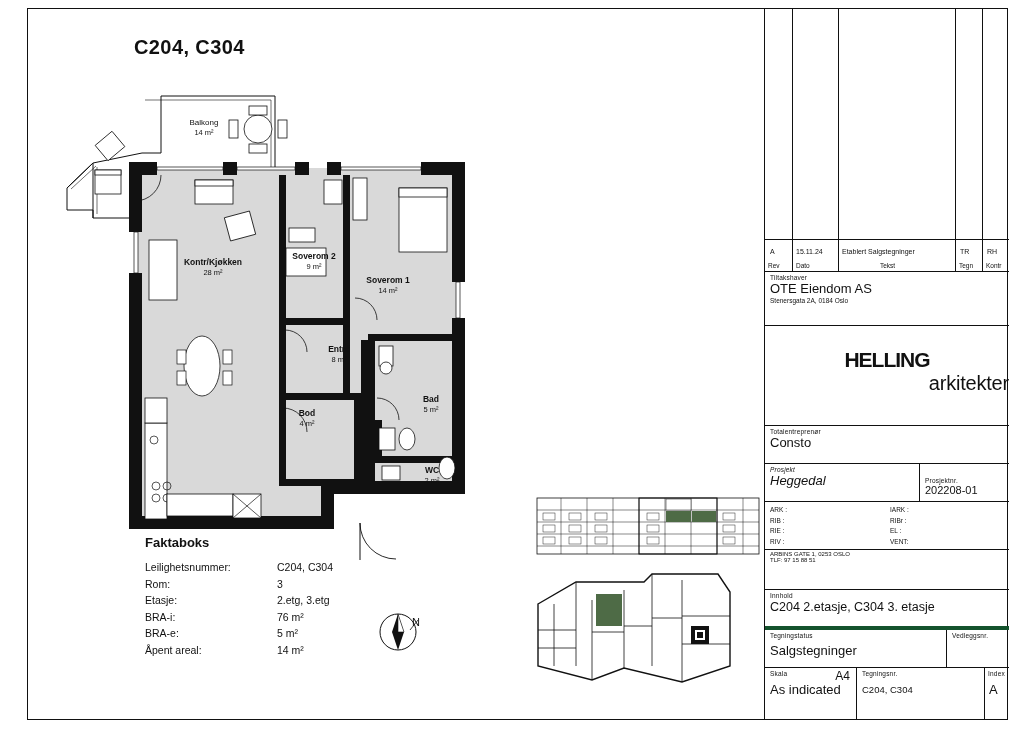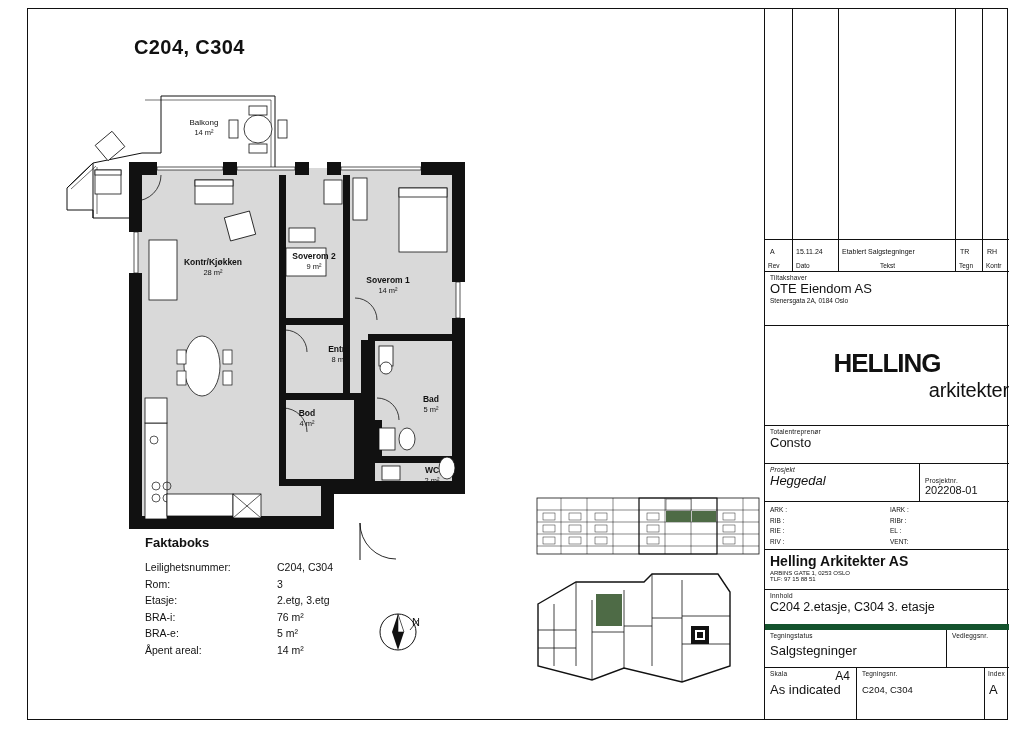--- a/index.html
+++ b/index.html
@@ -15,21 +15,21 @@
   .tb-label{font-size:6.5px;color:#111;letter-spacing:.2px;}
 
   
   .rev-block{position:absolute;left:0;top:0;width:244px;height:264px;box-sizing:border-box;}
   .rev-vline{position:absolute;top:0;width:1px;background:#111;}
   .rev-hline{position:absolute;left:0;width:244px;height:1px;background:#111;}
   .rev-cell{position:absolute;font-size:7px;}
   .rev-hdr{position:absolute;font-size:6.5px;}
 
   .firm{position:absolute;left:0;width:244px;}
-  .helling{font-family:"Liberation Sans",sans-serif;font-weight:bold;font-size:26px;letter-spacing:-1px;text-align:center;}
+  .helling{font-family:"Liberation Sans",sans-serif;font-weight:bold;font-size:21px;letter-spacing:-1px;text-align:center;}
   .arkitekter{font-size:20px;text-align:right;letter-spacing:-0.2px;}
 
   
   .plan-title{position:absolute;left:107px;top:28px;font-size:20px;font-weight:bold;letter-spacing:.4px;}
   .lbl{position:absolute;font-size:8px;text-align:center;line-height:1.25;}
   .lbl b{font-weight:bold;font-size:8.5px;}
   .lbl .sq{font-size:7.5px;}
 
   
   .fakta-title{position:absolute;left:118px;top:527px;font-size:13px;font-weight:bold;}
@@ -376,26 +376,25 @@
       </div>
       <div style="position:absolute;left:125px;top:3px;font-size:6.5px;line-height:10.5px;">
         <div>IARK :</div>
         <div>RIBr :</div>
         <div>EL :</div>
         <div>VENT:</div>
       </div>
     </div>
 
     <div class="firm" style="top:542px;height:40px;border-bottom:1px solid #111;box-sizing:border-box;">
-      <div style="padding:3px 5px 0 5px;font-size:14px;font-weight:bold;">Helling Arkitekter AS</div>
       <div style="padding:1px 5px 0 5px;font-size:6px;">ARBINS GATE 1, 0253 OSLO</div>
       <div style="padding:0 5px;font-size:6px;">TLF: 97 15 88 51</div>
     </div>
 
-    <div class="firm" style="top:582px;height:40px;border-bottom:6px solid #14532d;box-sizing:border-box;">
+    <div class="firm" style="top:582px;height:40px;border-bottom:4px solid #14532d;box-sizing:border-box;">
       <div class="tb-label" style="padding:2px 5px 0 5px;">Innhold</div>
       <div style="padding:1px 5px;font-size:12.5px;">C204 2.etasje, C304 3. etasje</div>
     </div>
 
     <div class="firm" style="top:622px;height:38px;border-bottom:1px solid #111;box-sizing:border-box;">
       <div style="position:absolute;left:0;top:0;width:182px;height:38px;border-right:1px solid #111;box-sizing:border-box;">
         <div class="tb-label" style="padding:2px 5px 0 5px;"></div>
         <div class="tb-label" style="position:absolute;left:5px;top:2px;">Tegningstatus</div>
         <div style="position:absolute;left:5px;top:13px;font-size:13px;">Salgstegninger</div>
       </div>

